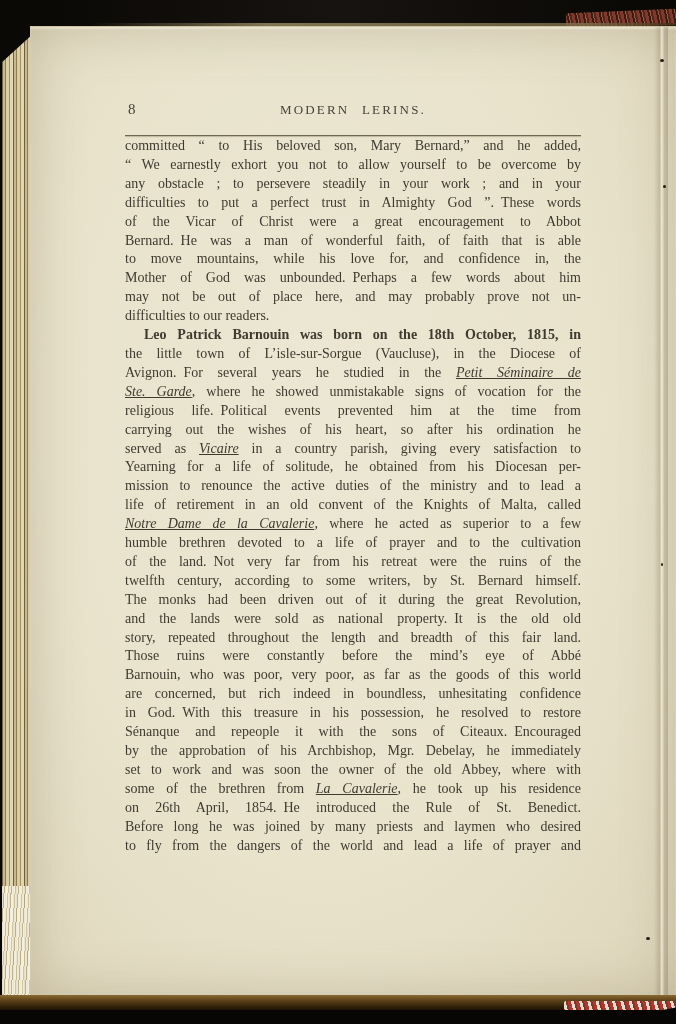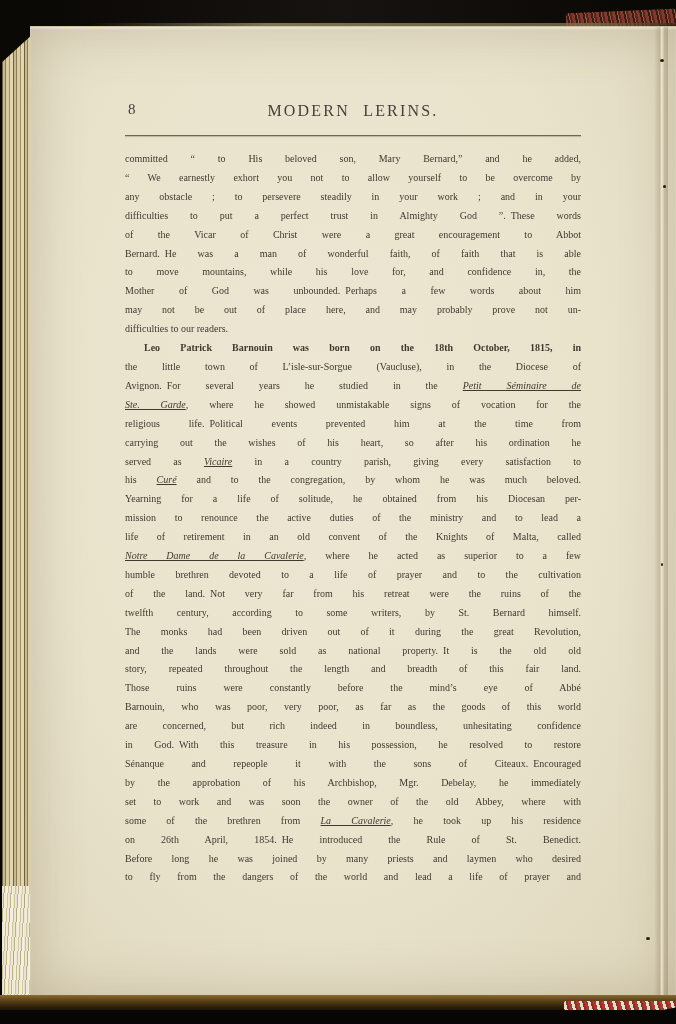--- a/index.html
+++ b/index.html
@@ -68,28 +68,28 @@
   .speck-4 { right: 26px; top: 910px; width: 4px; height: 3px; }
   
   .text-col { position: absolute; left: 95px; top: 72px; width: 456px; color: var(--ink, #3e3a30); }
   .page-header { position: relative; height: 22px; }
   .page-number {
     position: absolute; left: 3px; top: 2px;
     font-size: 15px; color: #46423a; letter-spacing: 1px;
   }
   .running-title {
     position: absolute; left: 0; right: 0; top: 3px; text-align: center;
-    font-size: 16px; letter-spacing: 2.2px; word-spacing: 7px; color: #45413a;
+    font-size: 13px; letter-spacing: 2.2px; word-spacing: 7px; color: #45413a;
   }
   .header-rule {
     margin-top: 14px; height: 1px; width: 100%;
     background: var(--rule, #59523f); opacity: .85;
     box-shadow: 0 1px 1px rgba(120,110,80,.5);
   }
-  .body-text { margin-top: 14px; font-size: 10px; line-height: 18.9px; }
+  .body-text { margin-top: 1px; font-size: 14px; line-height: 18.9px; }
   .para { margin: 0; }
   .para.indent .line:first-child { text-indent: 19px; font-weight: bold; }
   .line { text-align: justify; text-align-last: justify; white-space: nowrap; }
   .line { white-space: normal; }
   .line.para-end { text-align-last: left; }
   .it { font-style: italic; text-decoration: underline; }
   
   .cover-edge-bottom {
     position: absolute; left: 0; right: 0; top: 995px; height: 17px;
     background: linear-gradient(180deg, #8a6a33 0%, #5a3f16 35%, #2a1c08 75%, #140d04 100%);
@@ -145,21 +145,20 @@
             <div class="line para-end"><span>difficulties to our readers.</span></div>
           </div>
           <div class="para indent">
             <div class="line"><span>Leo Patrick Barnouin was born on the 18th October, 1815, in</span></div>
             <div class="line"><span>the little town of L’isle-sur-Sorgue (Vaucluse), in the Diocese of</span></div>
             <div class="line"><span>Avignon. For several years he studied in the </span><span class="it">Petit Séminaire de</span></div>
             <div class="line"><span class="it">Ste. Garde</span><span>, where he showed unmistakable signs of vocation for the</span></div>
             <div class="line"><span>religious life. Political events prevented him at the time from</span></div>
             <div class="line"><span>carrying out the wishes of his heart, so after his ordination he</span></div>
             <div class="line"><span>served as </span><span class="it">Vicaire</span><span> in a country parish, giving every satisfaction to</span></div>
-            <div class="line"><span>his </span><span class="it">Curé</span><span> and to the congregation, by whom he was much beloved.</span></div>
             <div class="line"><span>Yearning for a life of solitude, he obtained from his Diocesan per-</span></div>
             <div class="line"><span>mission to renounce the active duties of the ministry and to lead a</span></div>
             <div class="line"><span>life of retirement in an old convent of the Knights of Malta, called</span></div>
             <div class="line"><span class="it">Notre Dame de la Cavalerie</span><span>, where he acted as superior to a few</span></div>
             <div class="line"><span>humble brethren devoted to a life of prayer and to the cultivation</span></div>
             <div class="line"><span>of the land. Not very far from his retreat were the ruins of the</span></div>
             <div class="line"><span>twelfth century, according to some writers, by St. Bernard himself.</span></div>
             <div class="line"><span>The monks had been driven out of it during the great Revolution,</span></div>
             <div class="line"><span>and the lands were sold as national property. It is the old old</span></div>
             <div class="line"><span>story, repeated throughout the length and breadth of this fair land.</span></div>

